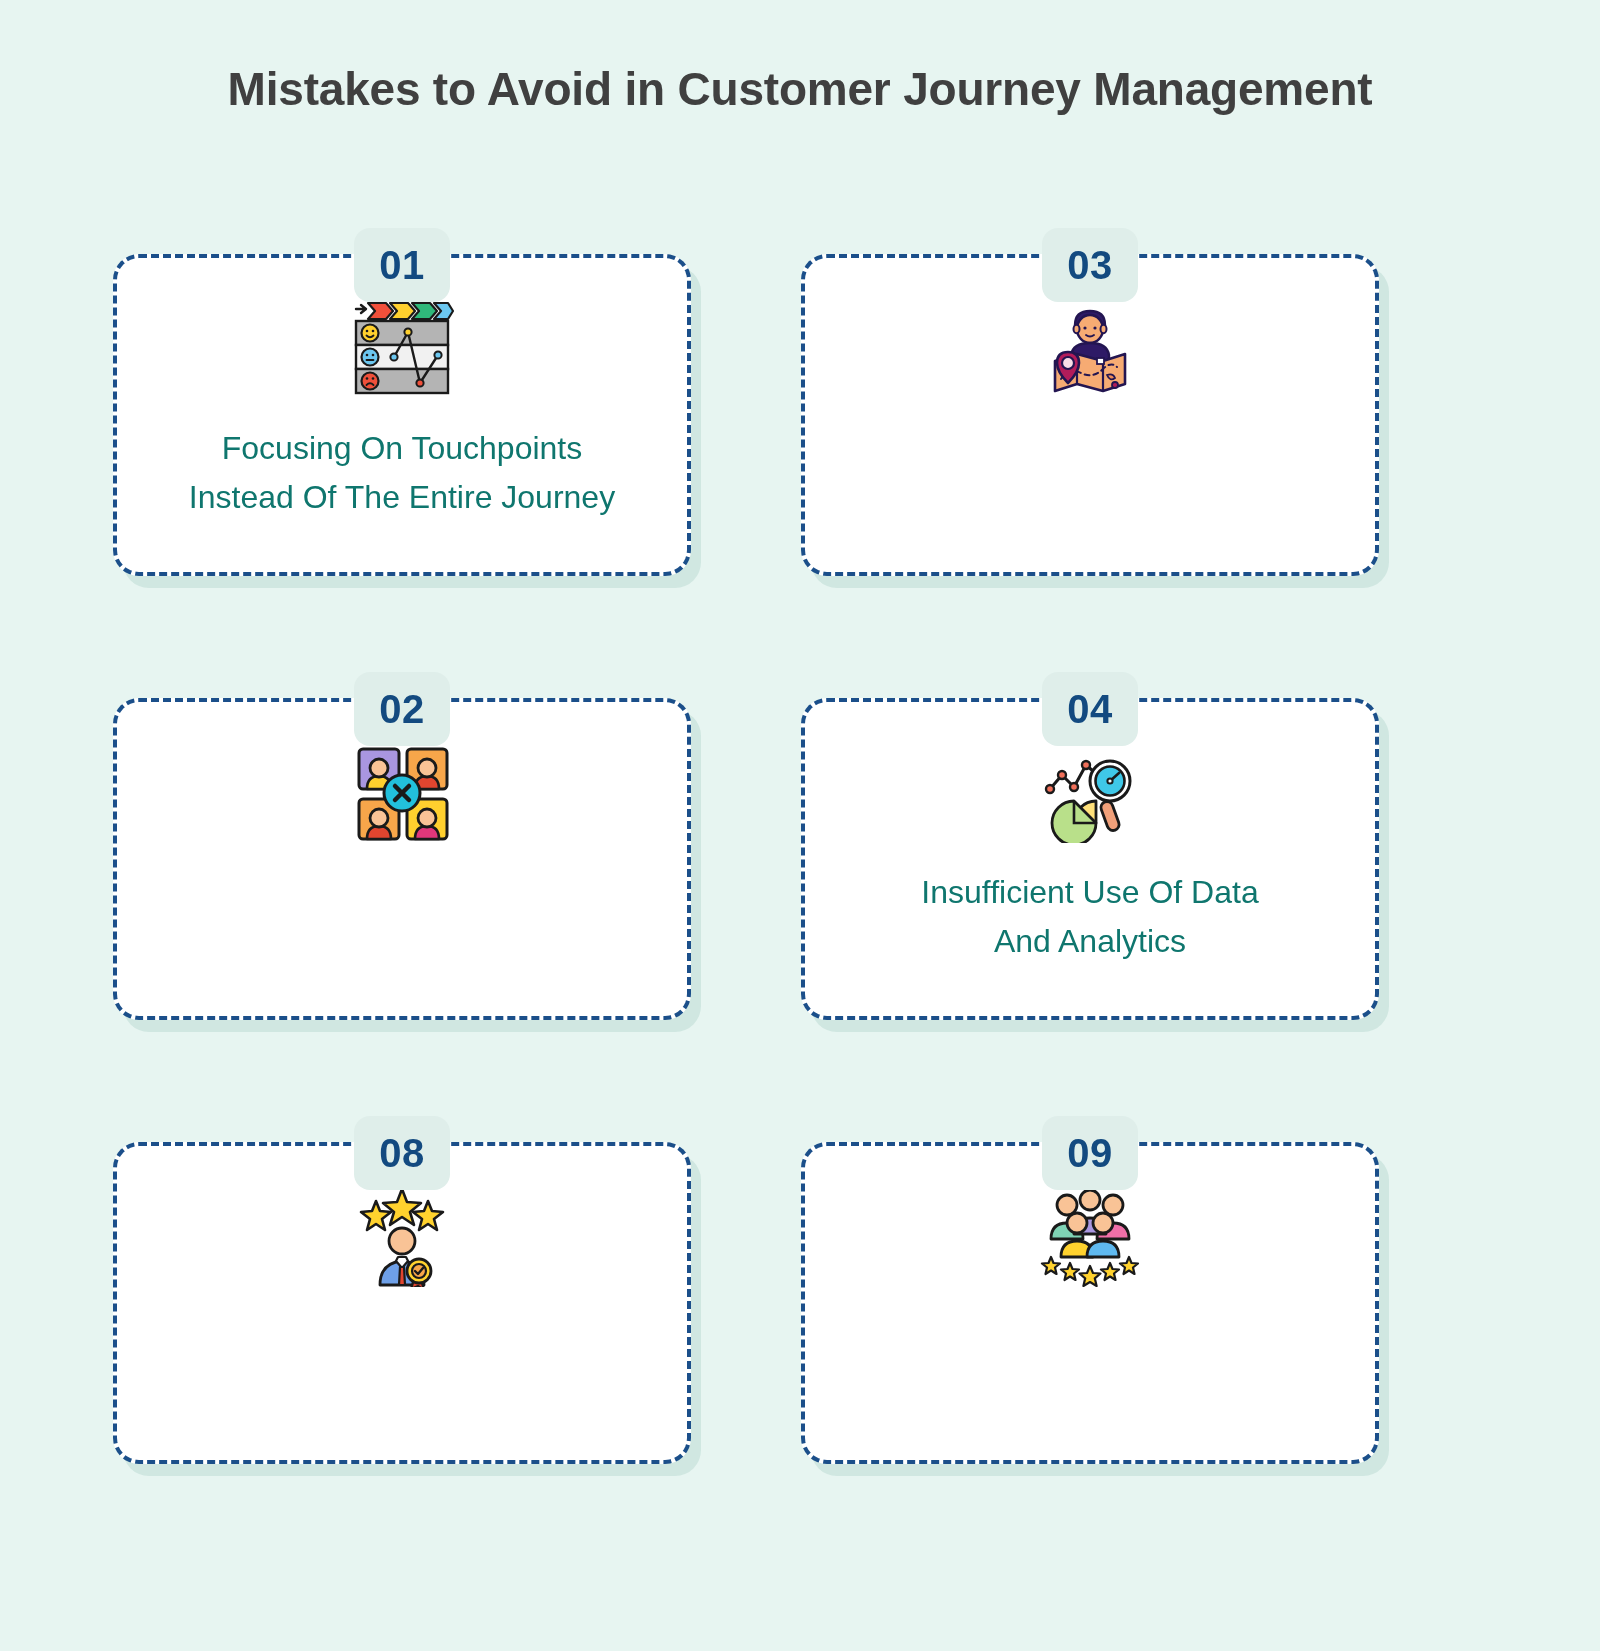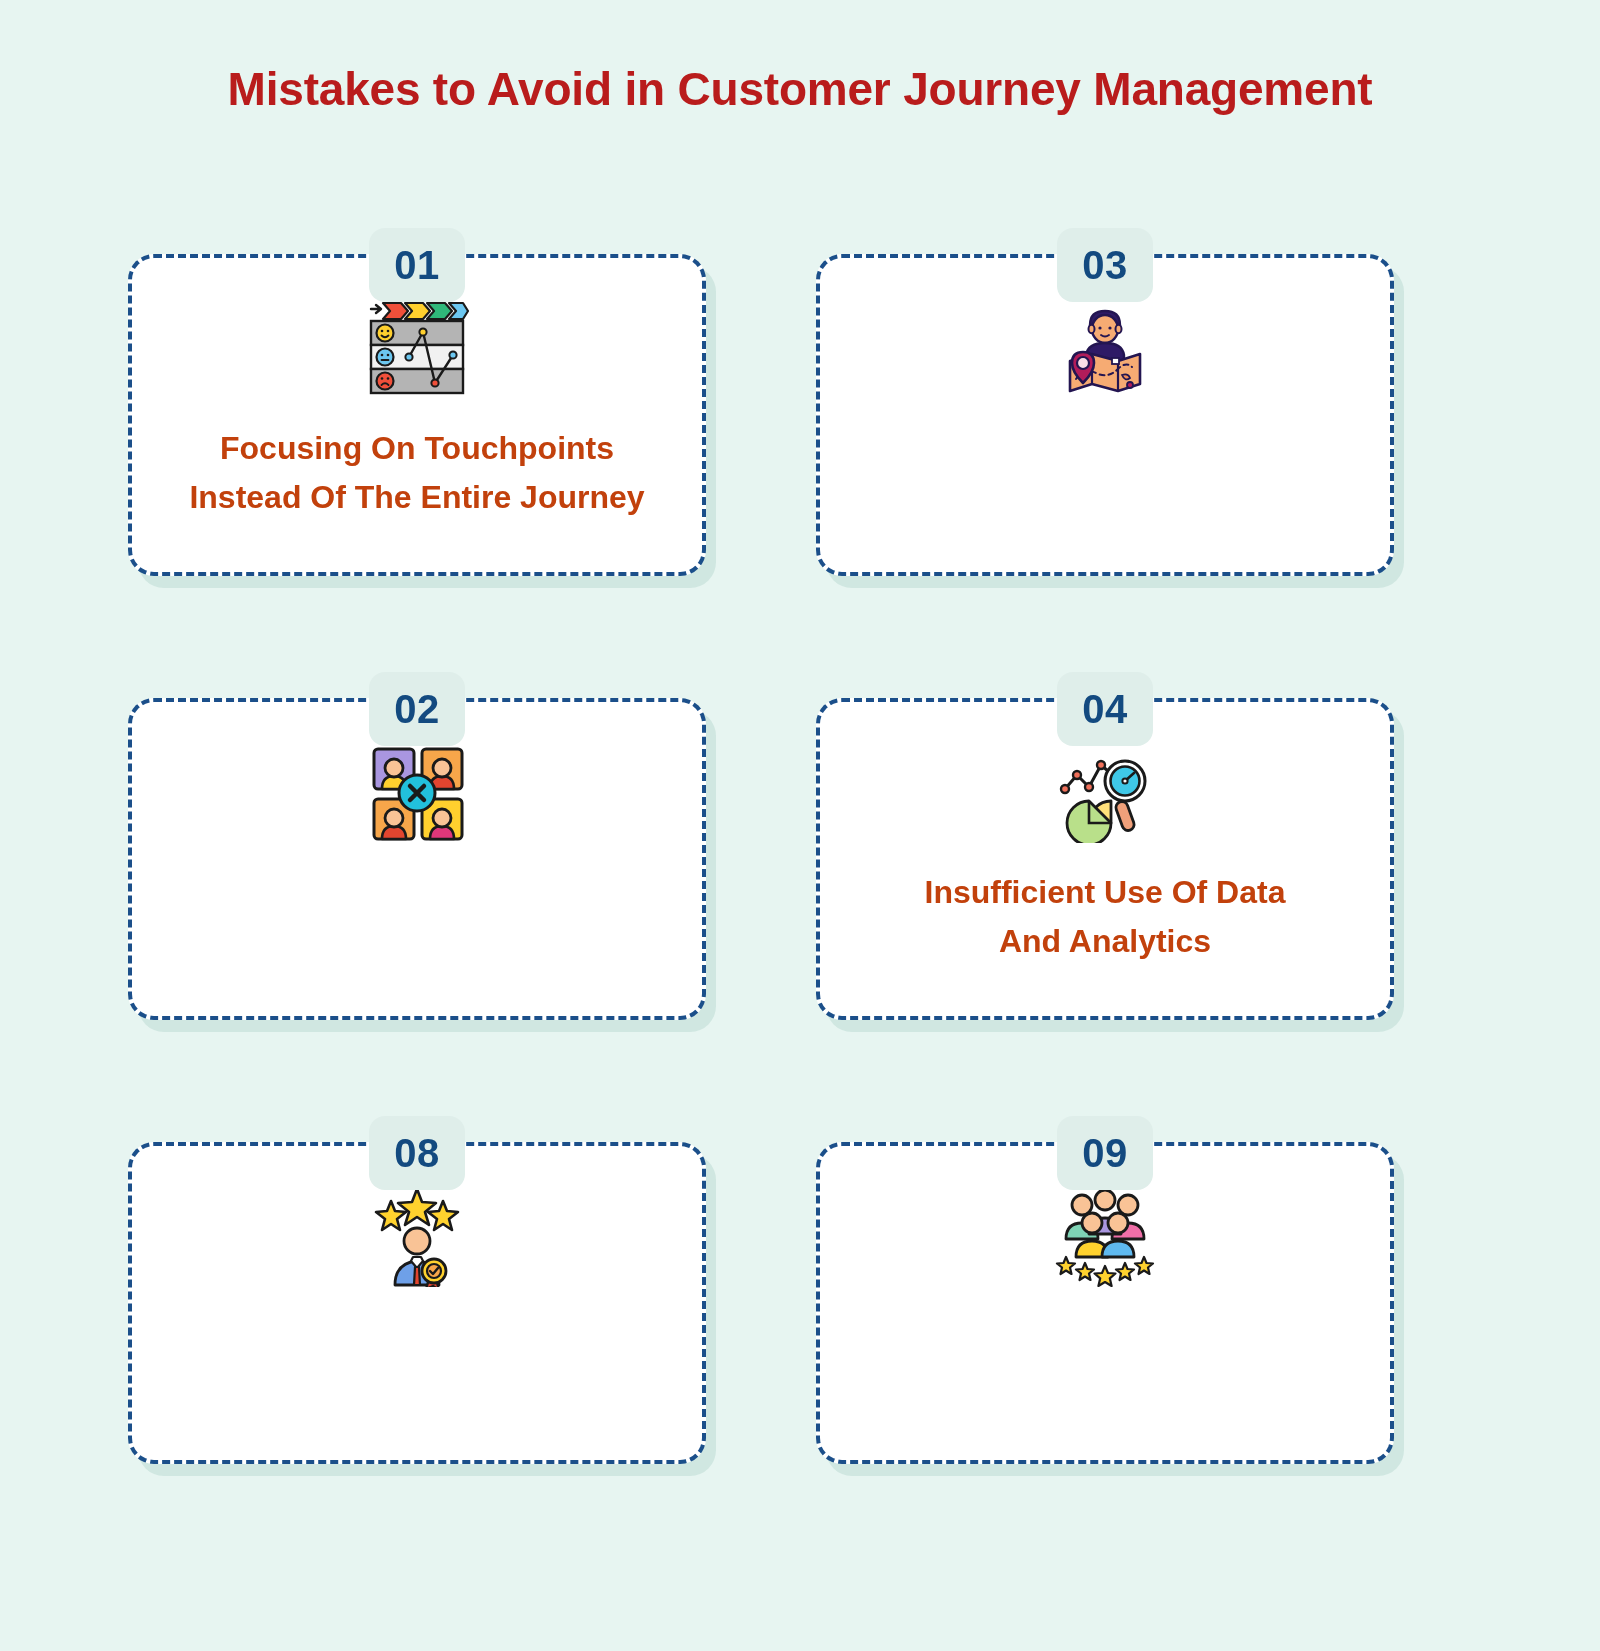--- a/index.html
+++ b/index.html
@@ -21,28 +21,28 @@
 
   
   .page-title {
     position: absolute;
     left: 0;
     top: 62px;
     width: 1600px;
     text-align: center;
     font-size: 46px;
     font-weight: 700;
-    color: #b91c1c;
+    color: #404040;
     letter-spacing: -0.2px;
   }
 
   
   .grid {
     position: absolute;
-    left: 128px;
+    left: 113px;
     top: 228px;
     width: 1346px;
     display: grid;
     grid-template-columns: 578px 578px;
     grid-template-rows: 348px 348px 348px;
     column-gap: 110px;
     row-gap: 96px;
   }
 
   
@@ -99,22 +99,22 @@
   .icon-slot svg { display: block; }
 
   .card-label {
     position: absolute;
     left: 26px;
     right: 26px;
     top: 196px;
     text-align: center;
     font-size: 32px;
     line-height: 1.52;
-    font-weight: 700;
-    color: #c2410c;
+    font-weight: 400;
+    color: #0f766e;
     white-space: pre-line;
   }
 </style>
 </head>
 <body>
 
 <div class="page">
 
   <h1 class="page-title">Mistakes to Avoid in Customer Journey Management</h1>
 

